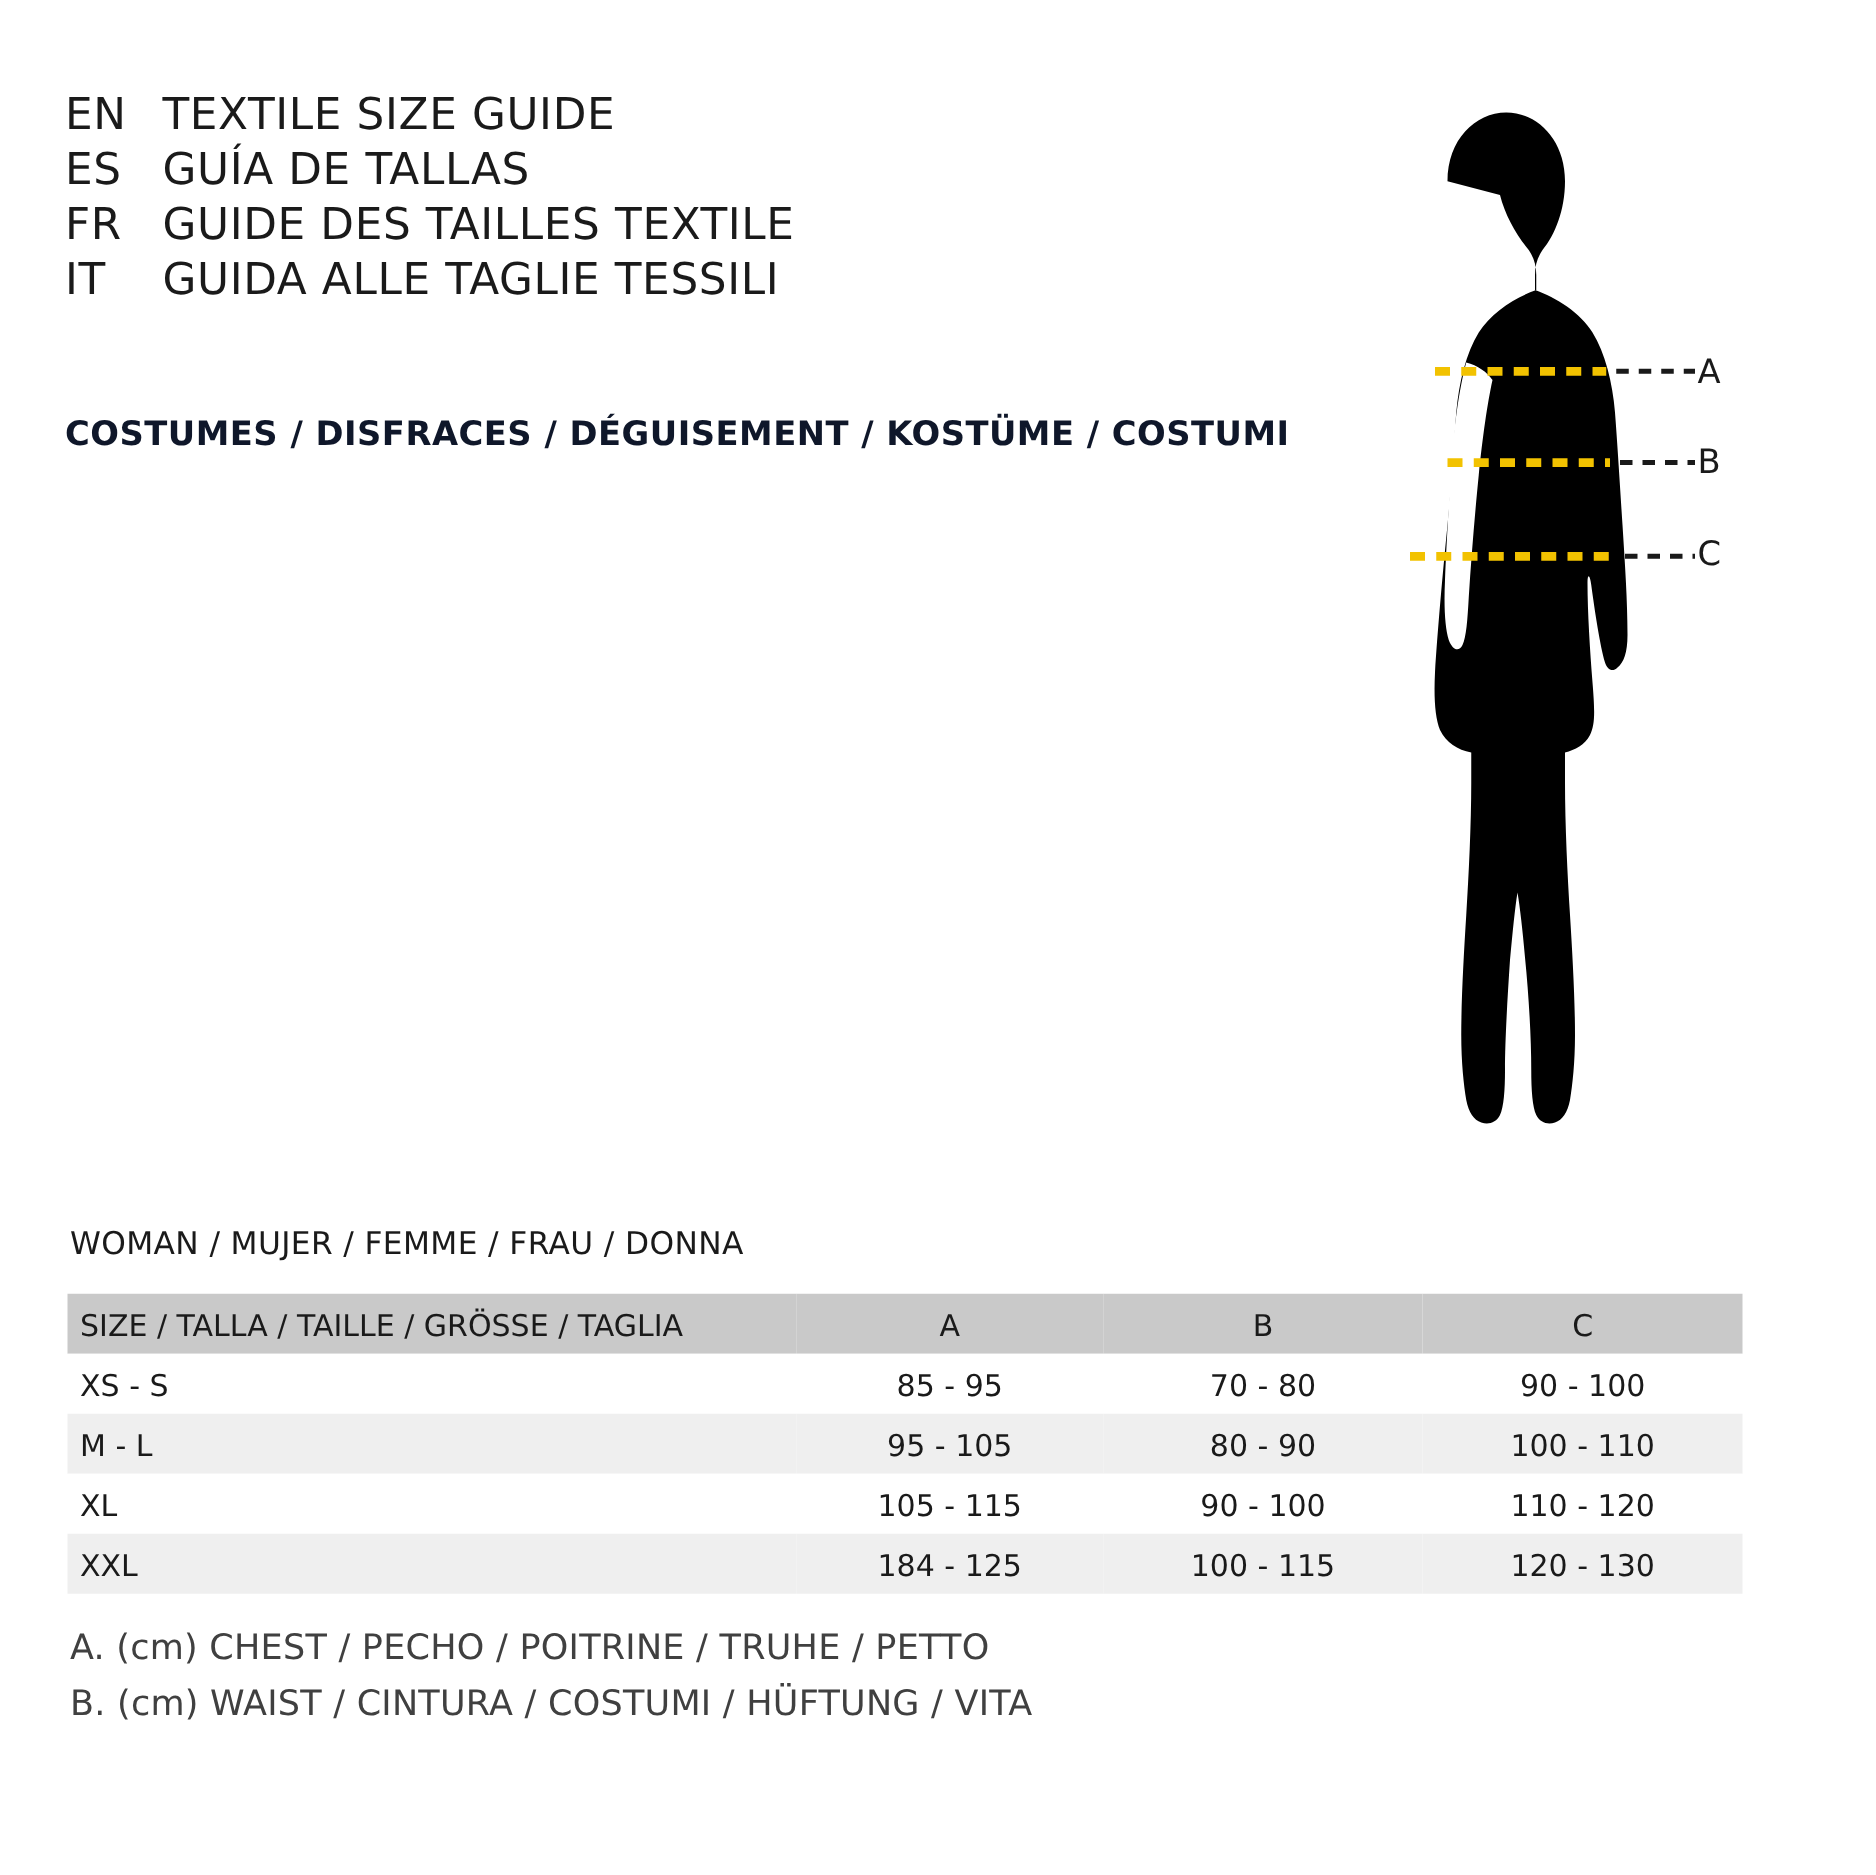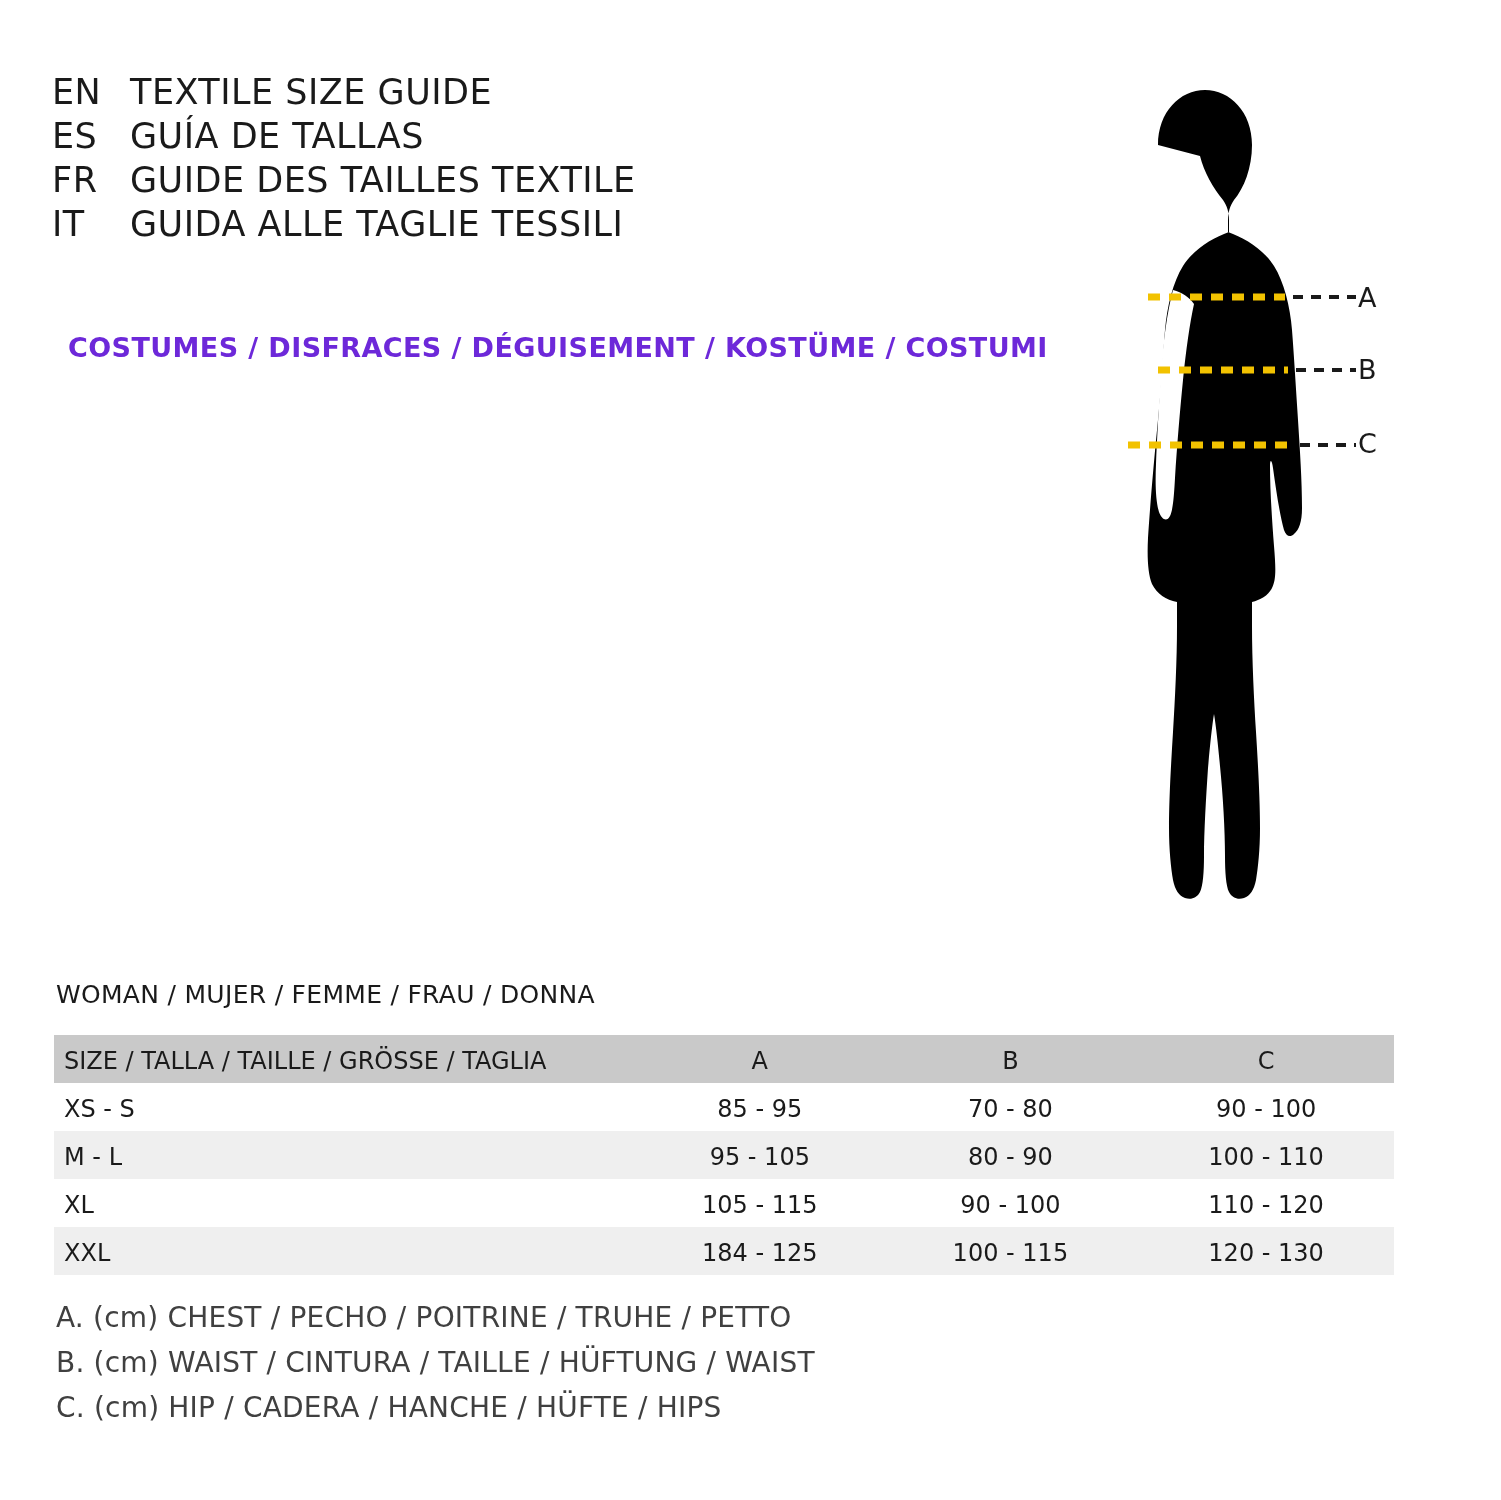--- a/index.html
+++ b/index.html
@@ -34,26 +34,26 @@
   .lang-code {
     width: 78px;
     flex: 0 0 78px;
   }
   .lang-text {
     flex: 1 1 auto;
   }
 
   .subtitle {
     position: absolute;
-    left: 68px;
+    left: 52px;
     top: 332px;
     font-size: 27px;
     font-weight: bold;
     letter-spacing: 0.4px;
-    color: #6d28d9;
+    color: #0f172a;
   }
 
   
   .figure-area {
     position: absolute;
     left: 1040px;
     top: 60px;
     width: 420px;
     height: 880px;
   }
@@ -271,15 +271,14 @@
       <td class="col-size">XXL</td>
       <td class="col-a">184 - 125</td>
       <td class="col-b">100 - 115</td>
       <td class="col-c">120 - 130</td>
     </tr>
   </tbody>
 </table>
 
 <div class="footnotes">
   <div class="footnote">A. (cm) CHEST / PECHO / POITRINE / TRUHE / PETTO</div>
-  <div class="footnote">B. (cm) WAIST / CINTURA / TAILLE / HÜFTUNG / WAIST</div>
-  <div class="footnote">C. (cm) HIP / CADERA / HANCHE / HÜFTE / HIPS</div>
+  <div class="footnote">B. (cm) WAIST / CINTURA / COSTUMI / HÜFTUNG / VITA</div>
 </div>
 
 </body></html>

